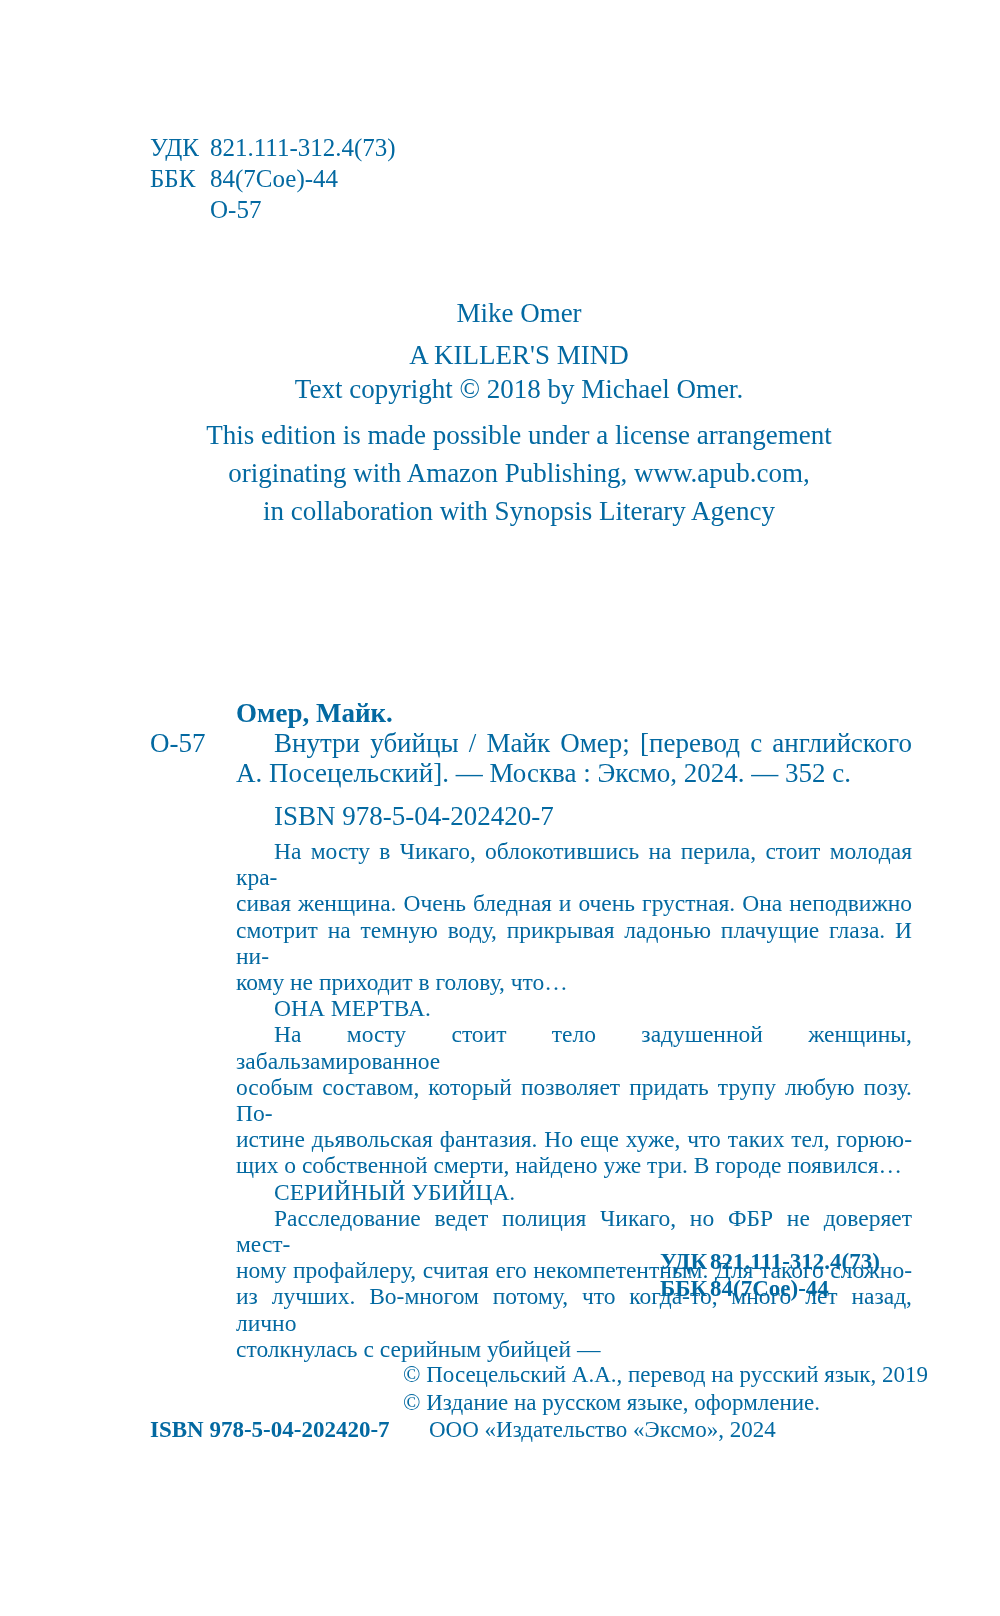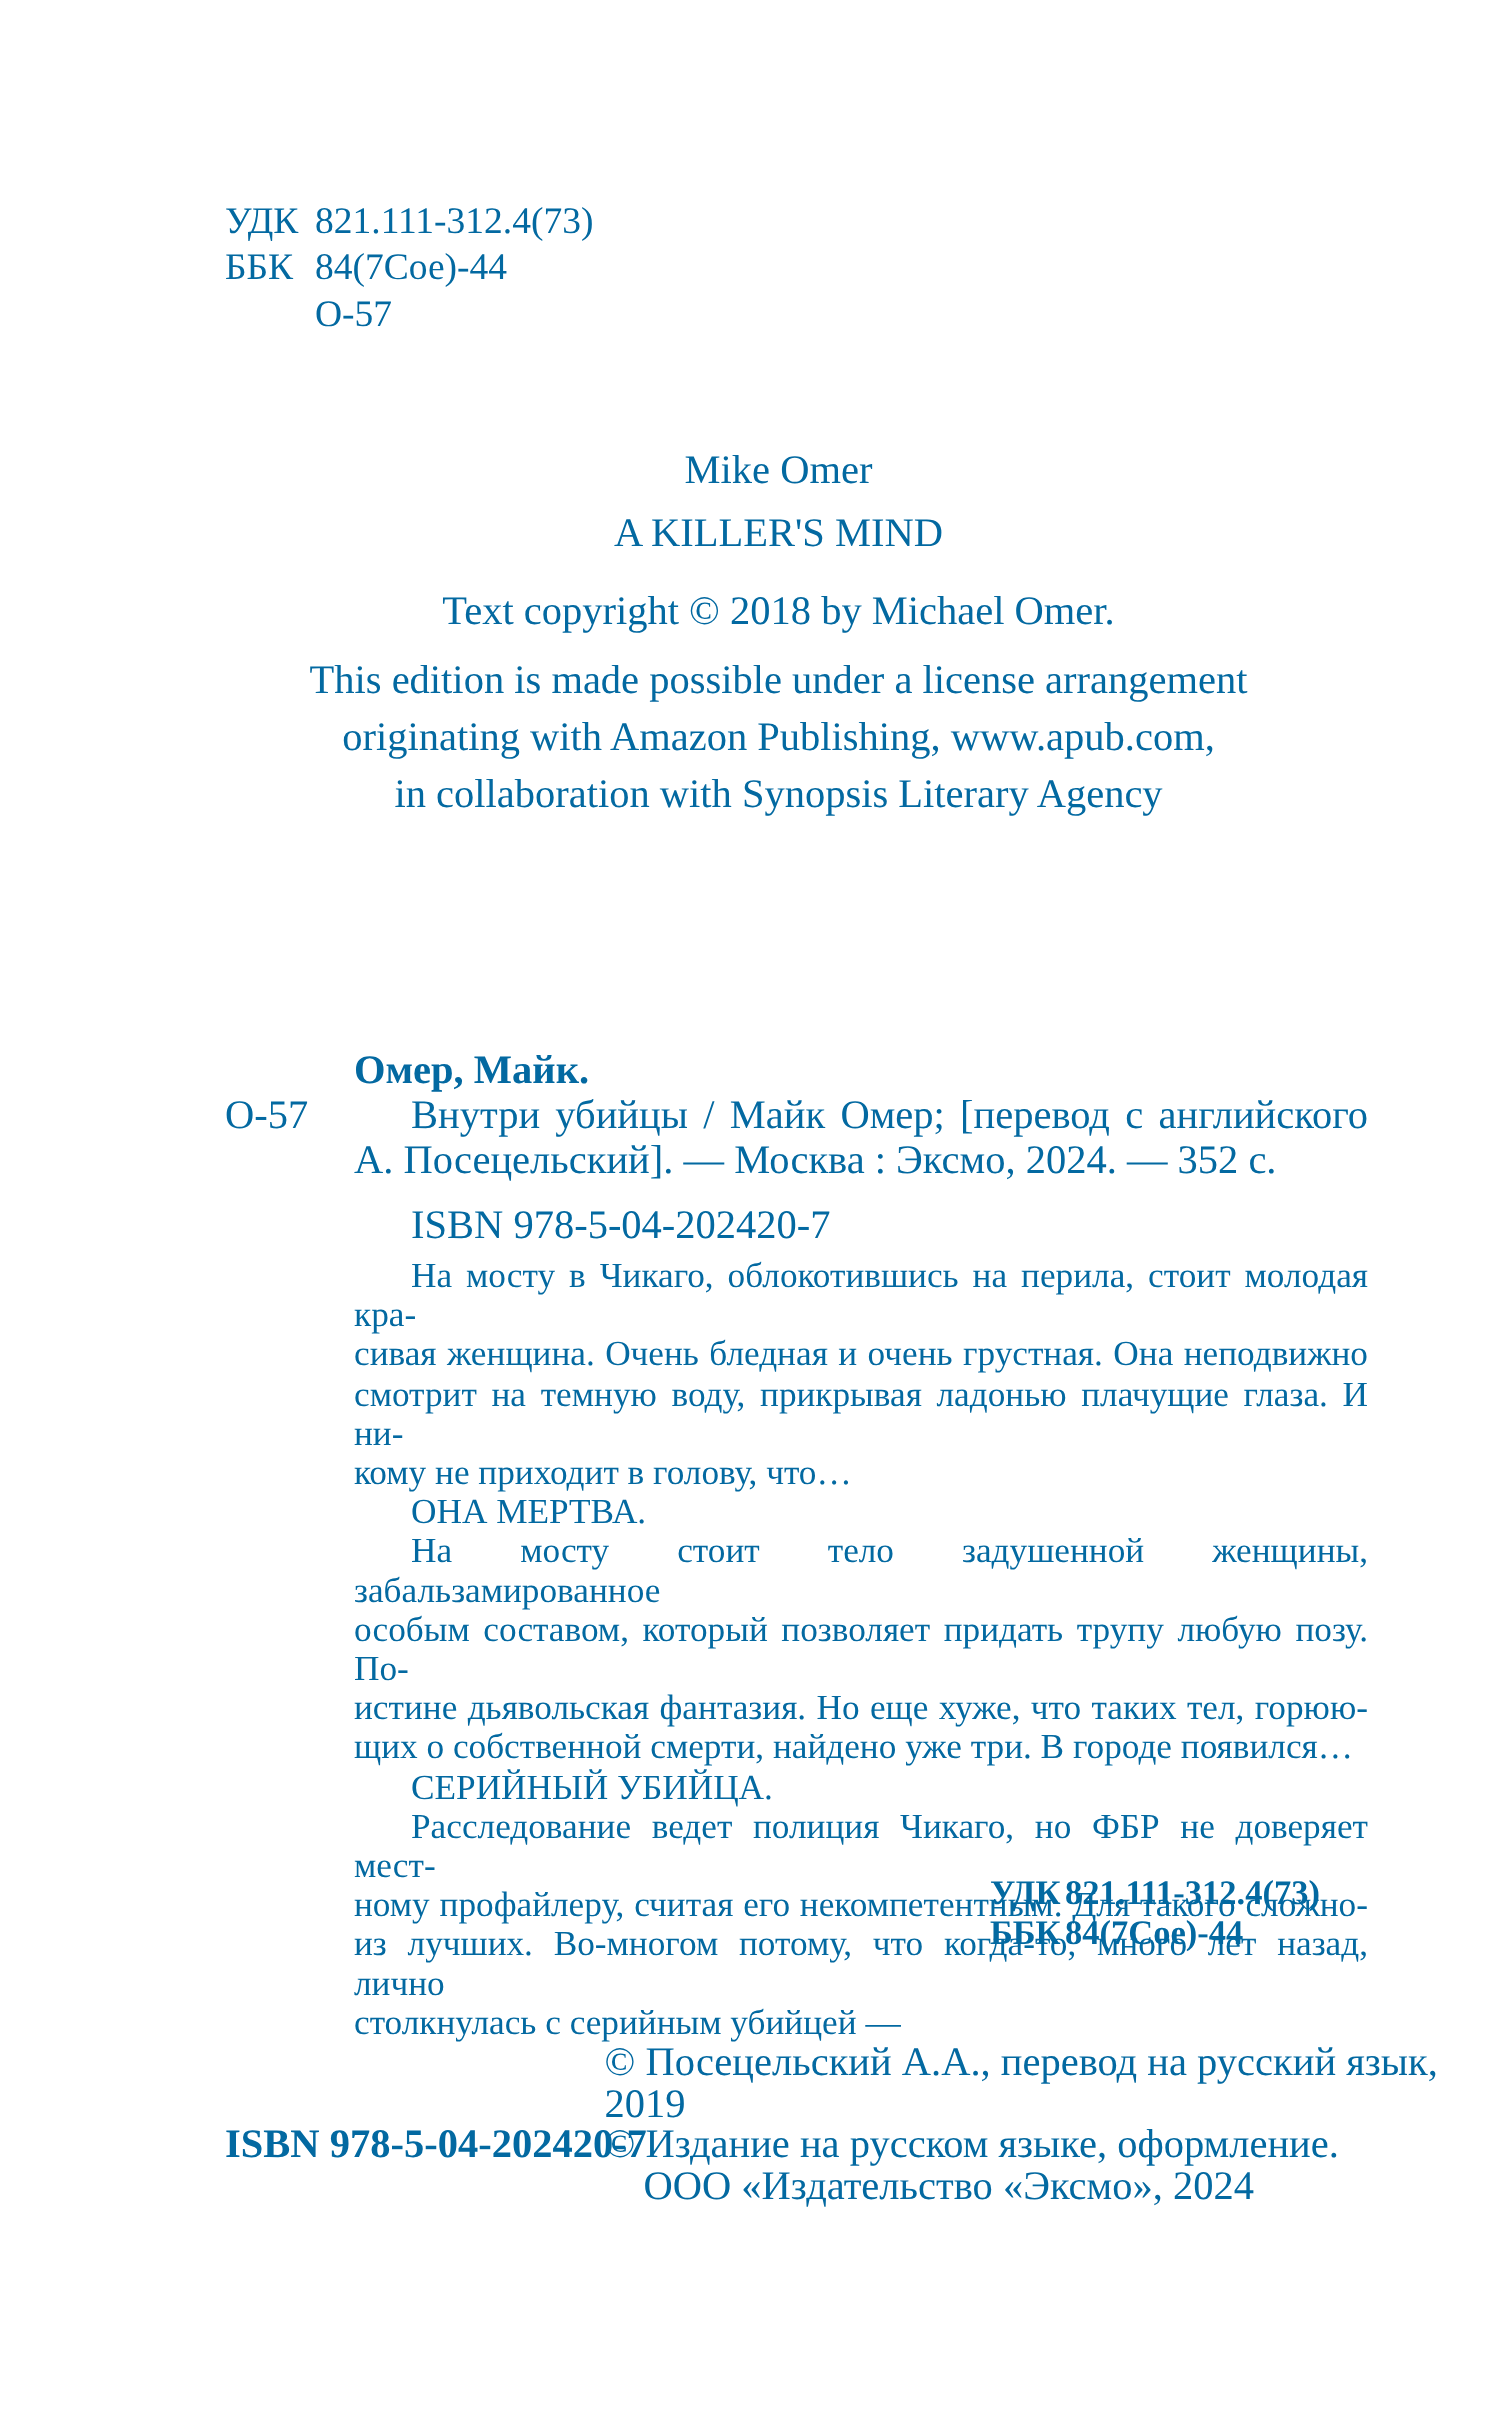--- a/index.html
+++ b/index.html
@@ -28,21 +28,21 @@
   .edition {
     position: absolute;
     left: 54px;
     top: 296px;
     width: 930px;
     text-align: center;
     font-size: 27px;
     line-height: 34px;
   }
   .edition .author { margin-bottom: 8px; }
-  .edition .title  { margin-bottom: 18px; }
+  .edition .title  { }
   .edition .cpy    { margin-bottom: 10px; }
   .edition .lic    { line-height: 38px; }
 
   
   .card {
     position: absolute;
     left: 236px;
     top: 698px;
     width: 676px;
     font-size: 27px;
@@ -82,21 +82,21 @@
     line-height: 27px;
   }
   .bottom-codes .lbl { width: 50px; flex: 0 0 50px; }
 
   
   .colophon {
     position: absolute;
     left: 0;
     top: 1361px;
     width: 1000px;
-    font-size: 27px;
+    font-size: 23px;
     line-height: 27.5px;
   }
   .colophon .c  { margin-left: 403px; }
   .colophon .c3 { margin-left: 429px; }
   .colophon .isbn-abs {
     position: absolute;
     left: 150px;
     top: 55px;
     font-weight: bold;
   }

